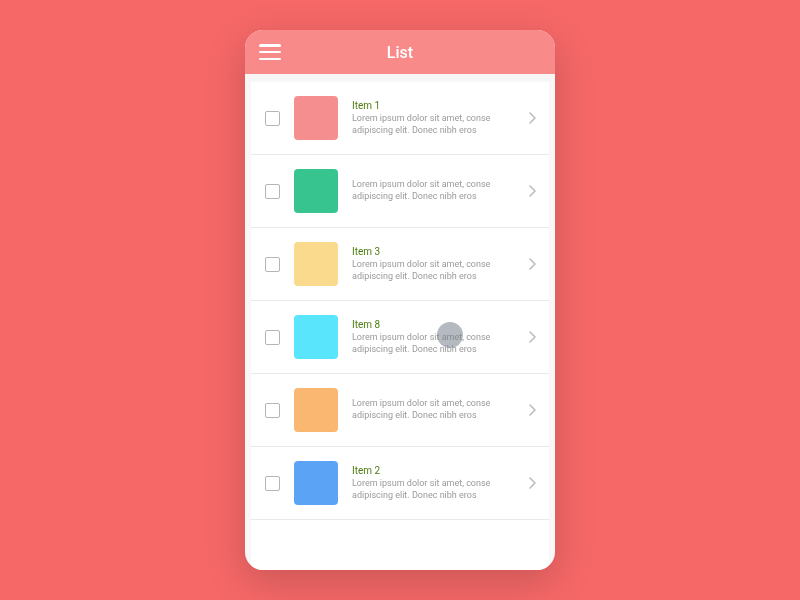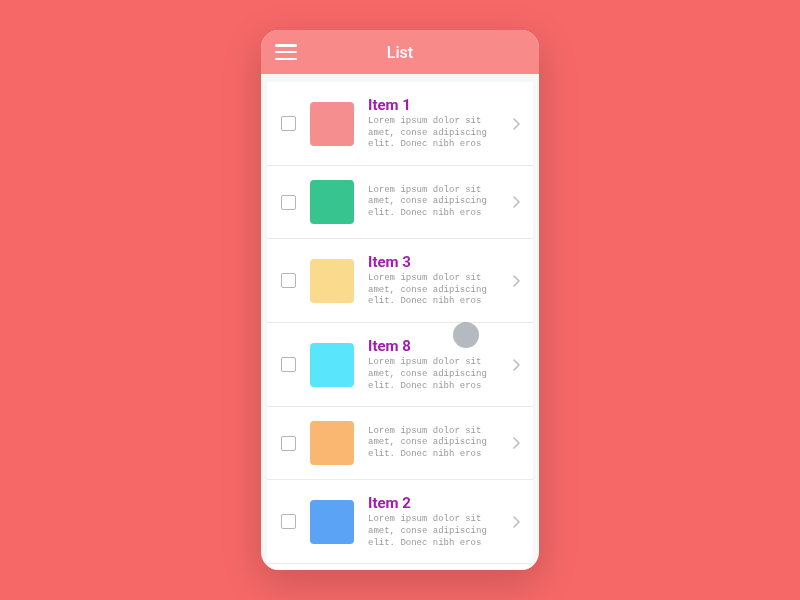--- a/index.html
+++ b/index.html
@@ -7,21 +7,21 @@
     width: 800px;
     height: 600px;
     background: #f66868;
     display: flex;
     align-items: center;
     justify-content: center;
     font-family: -apple-system, BlinkMacSystemFont, "Segoe UI", Roboto, sans-serif;
     overflow: hidden;
   }
   .phone {
-    width: 278px;
+    width: 310px;
     height: 540px;
     background: #f7f7f7;
     border-radius: 18px;
     overflow: hidden;
     box-shadow: 0 12px 40px rgba(0,0,0,0.18);
     display: flex;
     flex-direction: column;
   }
   .header {
     background: #f88a8a;
@@ -84,30 +84,29 @@
     height: 44px;
     border-radius: 4px;
     flex-shrink: 0;
     margin-right: 14px;
   }
   .item-text {
     flex: 1;
     min-width: 0;
   }
   .item-title {
-    font-size: 15px;
-    color: #a21caf;
-    font-weight: 700;
+    font-size: 10px;
+    color: #4d7c0f;
+    font-weight: 400;
     margin-bottom: 2px;
   }
   .item-desc {
     font-size: 9px;
     color: #9a9a9a;
     line-height: 1.3;
-    font-family: Liberation Mono, monospace;
   }
   .chevron {
     flex-shrink: 0;
     margin-left: 8px;
     cursor: pointer;
   }
   .chevron svg { display: block; }
   .touch-dot {
     position: absolute;
     width: 26px;

